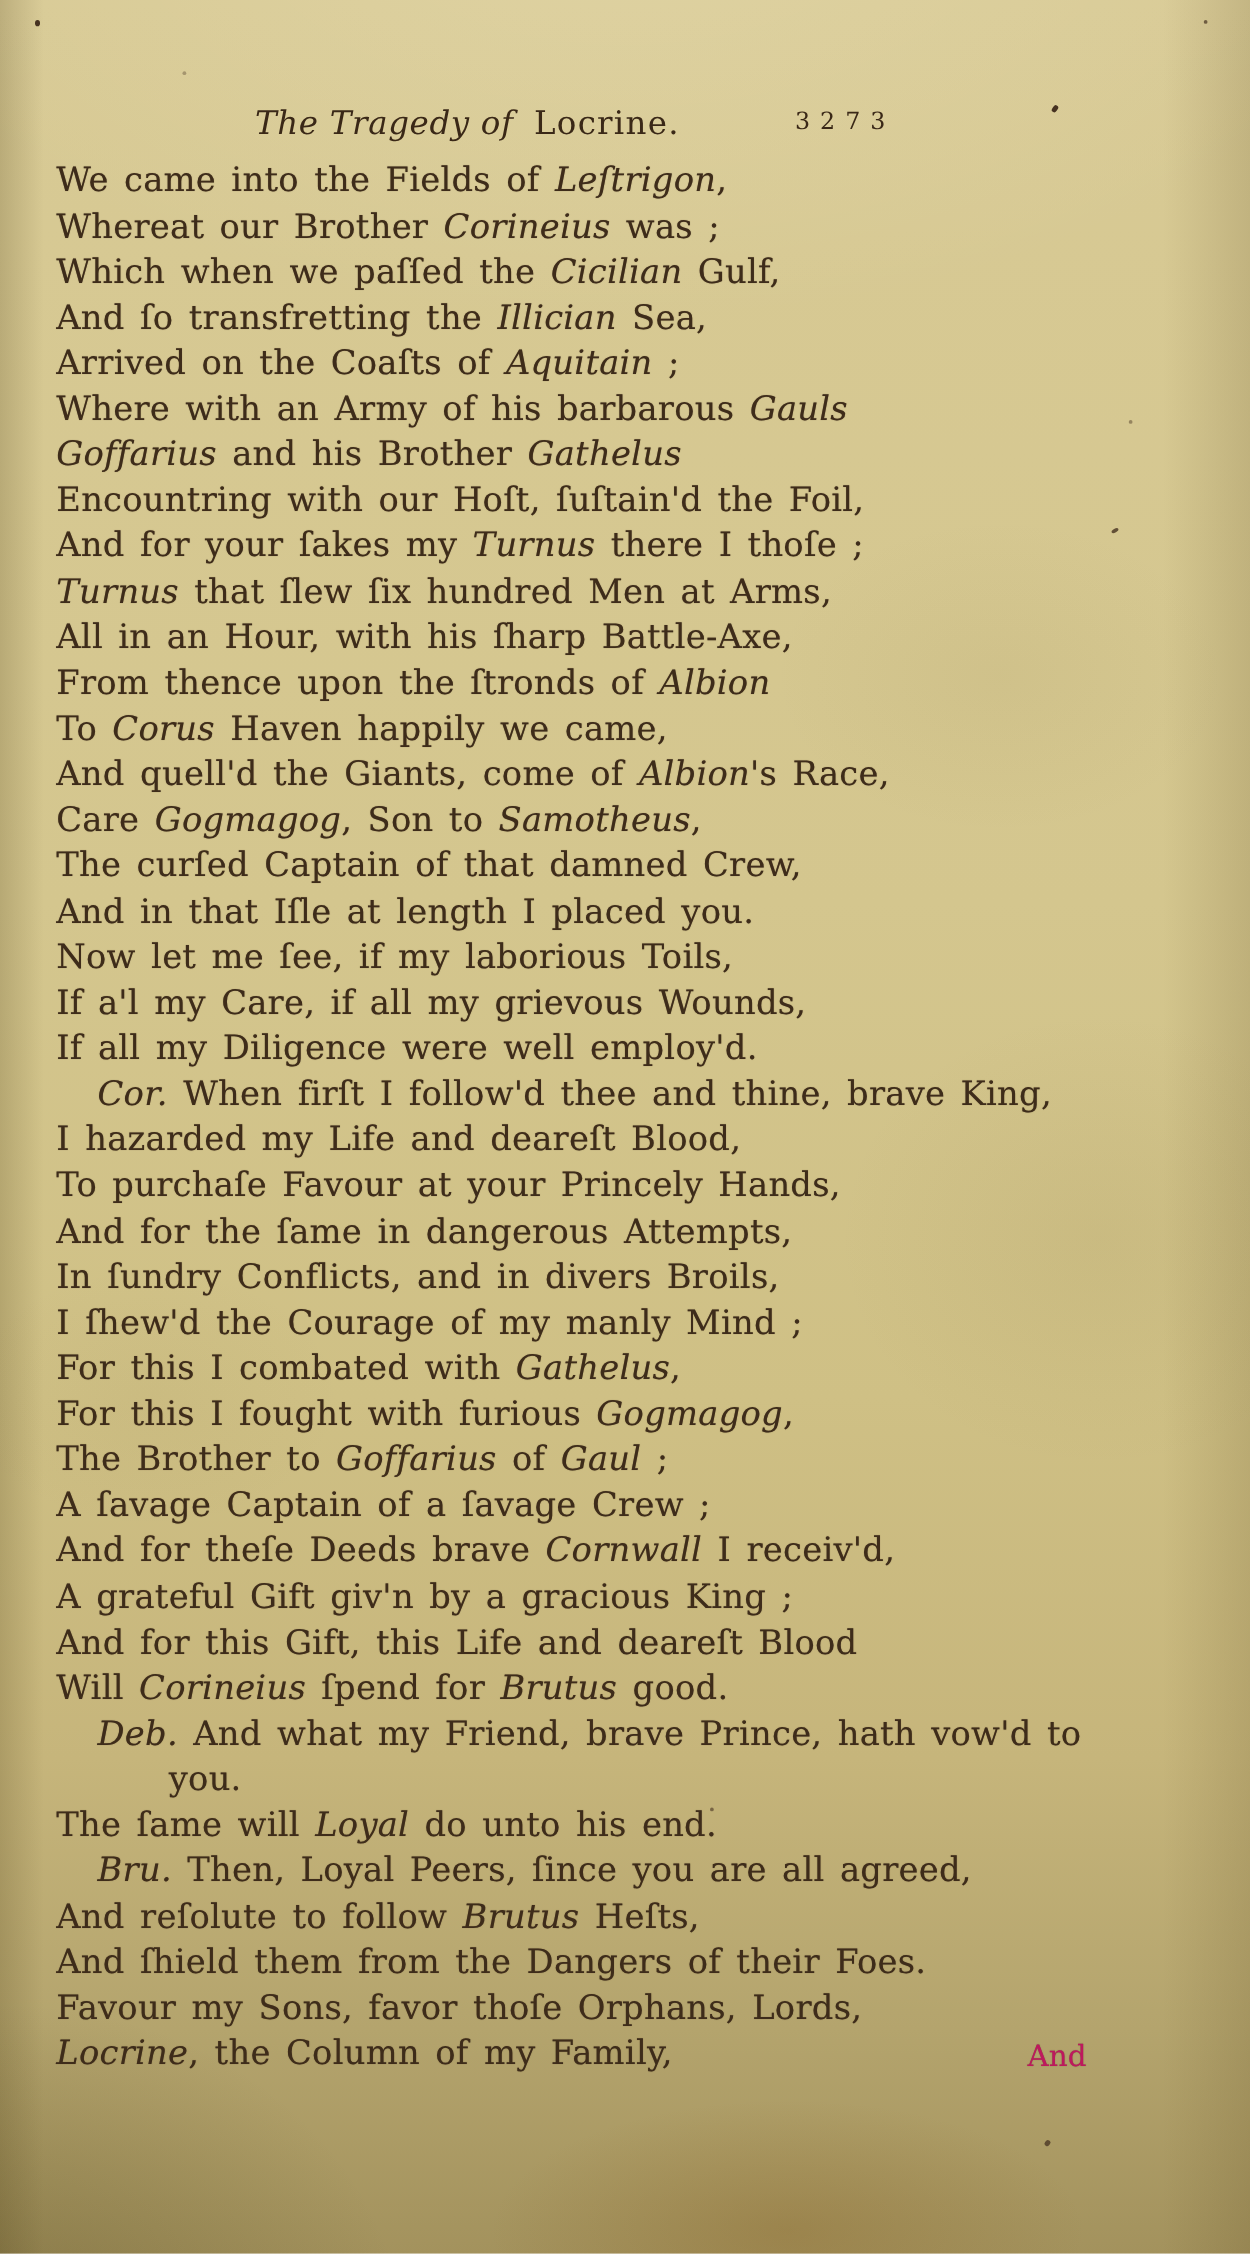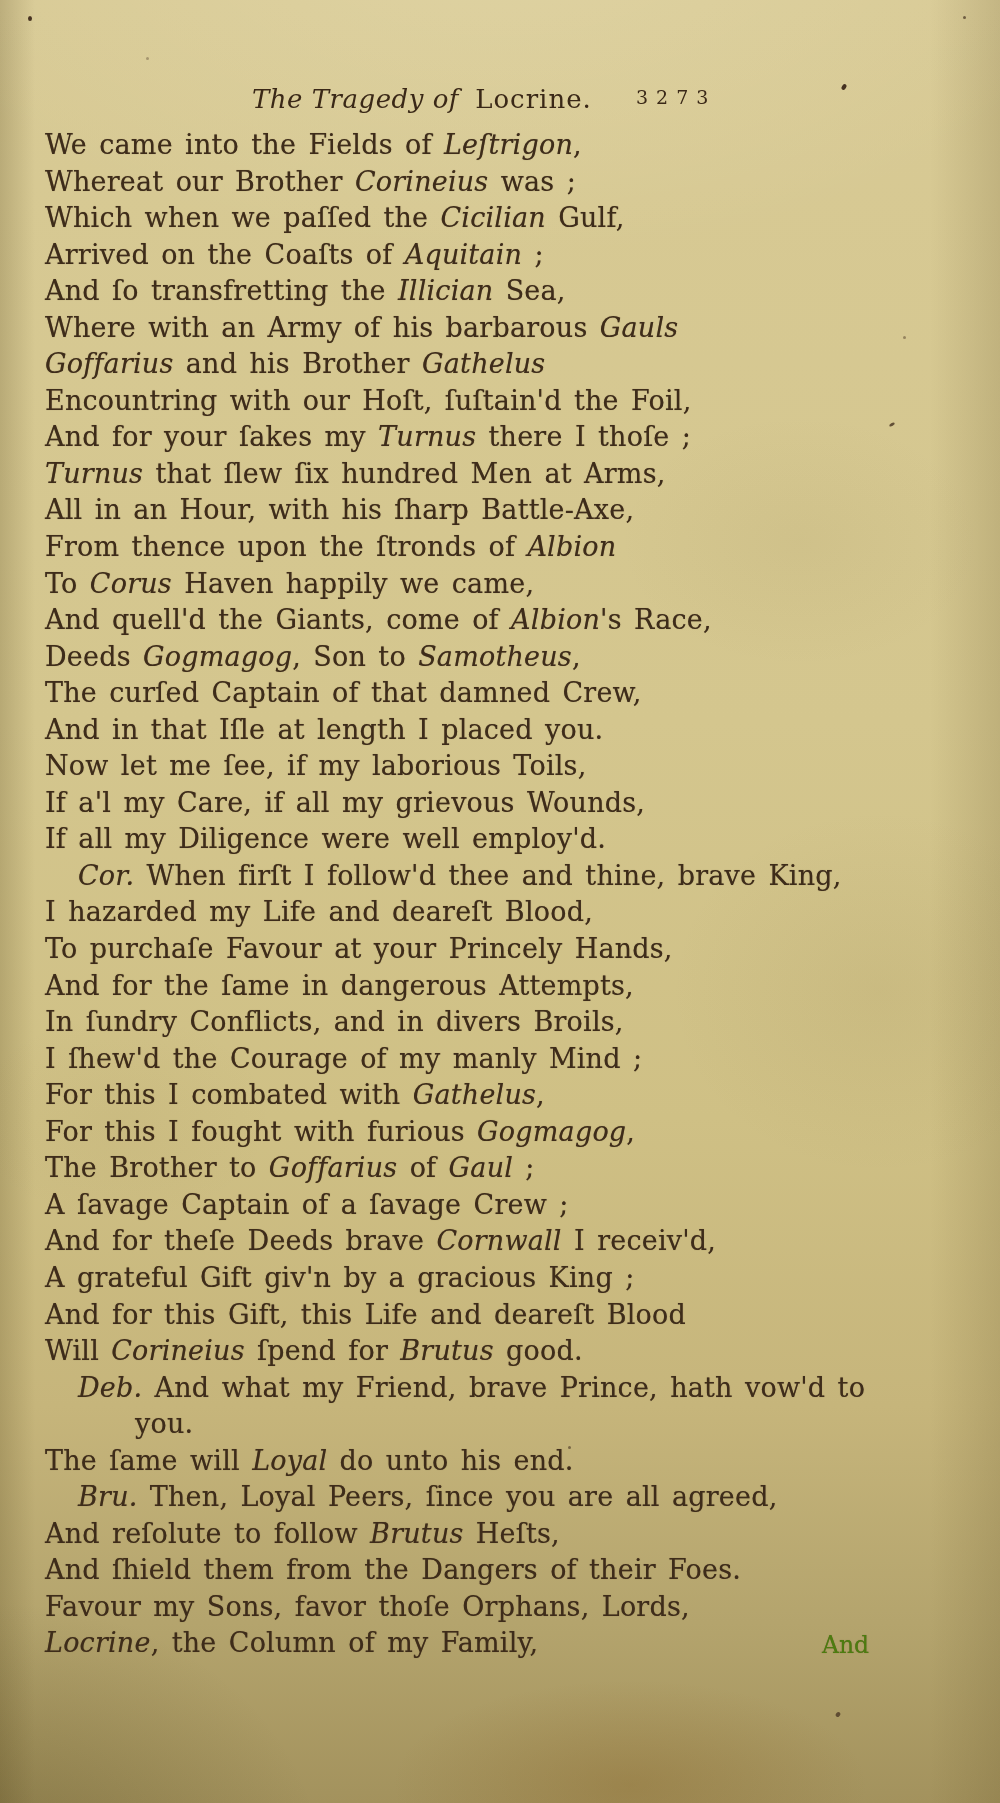--- a/index.html
+++ b/index.html
@@ -23,21 +23,21 @@
   }
   .mottle {
     position: absolute; inset: 0;
     background:
       radial-gradient(ellipse 260px 180px at 80% 30%, rgba(120,100,50,0.06), transparent 70%),
       radial-gradient(ellipse 300px 260px at 88% 55%, rgba(120,100,50,0.08), transparent 70%),
       radial-gradient(ellipse 220px 150px at 12% 62%, rgba(120,100,50,0.05), transparent 70%);
   }
   .pheader { position: absolute; top: 84px; left: 0; width: 100%; height: 40px; }
   .rtitle { position: absolute; left: 204px; top: 0; font-size: 26px; white-space: nowrap;
-            color: #3a2817; margin-left: 48px; }
+            color: #3a2817; }
   .rtitle .it-part { font-style: italic; letter-spacing: 0.5px; }
   .rtitle .rom-part { font-style: normal; margin-left: 8px; letter-spacing: 1px; }
   .pagenum { position: absolute; left: 636px; top: 2px; font-size: 19px;
              letter-spacing: 8px; color: #3a2817; white-space: nowrap; }
   .text-block {
     position: absolute;
     left: 45px;
     top: 127px;
     width: 900px;
     font-size: 27px;
@@ -46,21 +46,21 @@
     letter-spacing: 0.2px;
     text-shadow: 0 0 0.7px rgba(62,44,26,0.55);
     white-space: nowrap;
   }
   .line { height: 36.55px; }
   .indent-1 { padding-left: 33px; }
   .indent-2 { padding-left: 90px; }
   .it { font-style: italic; }
   .catchword {
     position: absolute; left: 822px; top: 1631px;
-    font-size: 23.5px; color: #4d7c0f;
+    font-size: 23.5px; color: #be185d;
     text-shadow: 0 0 0.7px rgba(62,44,26,0.55);
   }
   .speck { position: absolute; background: #463221; border-radius: 50%; }
   .s1 { left: 28px;  top: 16px;   width: 4px; height: 5px; }
   .s2 { left: 842px; top: 84px;   width: 4px; height: 6px; transform: rotate(35deg); border-radius: 40%; }
   .s3 { left: 963px; top: 16px;   width: 3px; height: 3px; opacity: 0.7; }
   .s4 { left: 889px; top: 423px;  width: 6px; height: 3px; transform: rotate(-30deg); opacity: 0.8; }
   .s5 { left: 903px; top: 336px;  width: 3px; height: 3px; opacity: 0.45; }
   .s6 { left: 568px; top: 1446px; width: 3px; height: 3px; opacity: 0.6; }
   .s7 { left: 836px; top: 1712px; width: 4px; height: 5px; transform: rotate(40deg); opacity: 0.75; border-radius: 40%; }
@@ -77,32 +77,32 @@
     <span class="it-part">The Tragedy of</span>
     <span class="rom-part">Locrine.</span>
   </div>
   <div class="pagenum">3273</div>
 </div>
 
 <div class="text-block">
     <div class="line indent-0"><span>We came into the Fields of </span><span class="it">Leſtrigon</span><span>,</span></div>
     <div class="line indent-0"><span>Whereat our Brother </span><span class="it">Corineius</span><span> was ;</span></div>
     <div class="line indent-0"><span>Which when we paſſed the </span><span class="it">Cicilian</span><span> Gulf,</span></div>
+    <div class="line indent-0"><span>And ſo transfretting the </span><span class="it">Illician</span><span> Sea,</span></div>
     <div class="line indent-0"><span>Arrived on the Coaſts of </span><span class="it">Aquitain</span><span> ;</span></div>
-    <div class="line indent-0"><span>And ſo transfretting the </span><span class="it">Illician</span><span> Sea,</span></div>
     <div class="line indent-0"><span>Where with an Army of his barbarous </span><span class="it">Gauls</span></div>
     <div class="line indent-0"><span class="it">Goffarius</span><span> and his Brother </span><span class="it">Gathelus</span></div>
     <div class="line indent-0"><span>Encountring with our Hoſt, ſuſtain'd the Foil,</span></div>
     <div class="line indent-0"><span>And for your ſakes my </span><span class="it">Turnus</span><span> there I thoſe ;</span></div>
     <div class="line indent-0"><span class="it">Turnus</span><span> that ſlew ſix hundred Men at Arms,</span></div>
     <div class="line indent-0"><span>All in an Hour, with his ſharp Battle-Axe,</span></div>
     <div class="line indent-0"><span>From thence upon the ſtronds of </span><span class="it">Albion</span></div>
     <div class="line indent-0"><span>To </span><span class="it">Corus</span><span> Haven happily we came,</span></div>
     <div class="line indent-0"><span>And quell'd the Giants, come of </span><span class="it">Albion</span><span>'s Race,</span></div>
-    <div class="line indent-0"><span>Deeds </span><span class="it">Gogmagog</span><span>, Son to </span><span class="it">Samotheus</span><span>,</span></div>
+    <div class="line indent-0"><span>Care </span><span class="it">Gogmagog</span><span>, Son to </span><span class="it">Samotheus</span><span>,</span></div>
     <div class="line indent-0"><span>The curſed Captain of that damned Crew,</span></div>
     <div class="line indent-0"><span>And in that Iſle at length I placed you.</span></div>
     <div class="line indent-0"><span>Now let me ſee, if my laborious Toils,</span></div>
     <div class="line indent-0"><span>If a'l my Care, if all my grievous Wounds,</span></div>
     <div class="line indent-0"><span>If all my Diligence were well employ'd.</span></div>
     <div class="line indent-1"><span class="it">Cor.</span><span> When firſt I follow'd thee and thine, brave King,</span></div>
     <div class="line indent-0"><span>I hazarded my Life and deareſt Blood,</span></div>
     <div class="line indent-0"><span>To purchaſe Favour at your Princely Hands,</span></div>
     <div class="line indent-0"><span>And for the ſame in dangerous Attempts,</span></div>
     <div class="line indent-0"><span>In ſundry Conflicts, and in divers Broils,</span></div>

